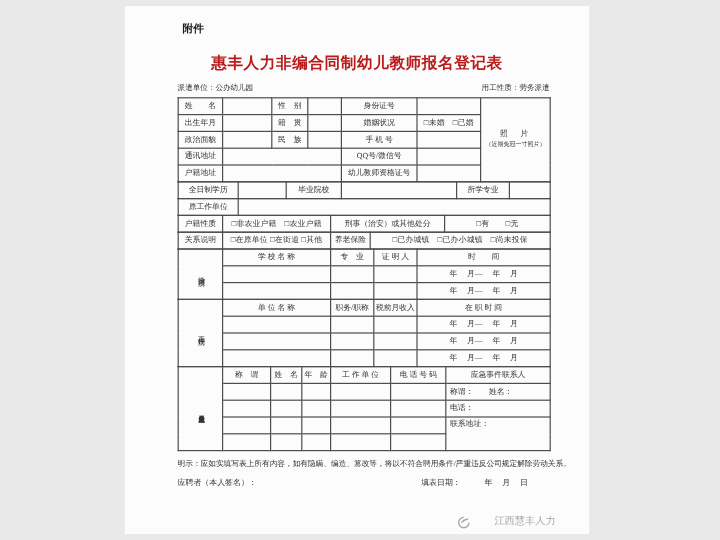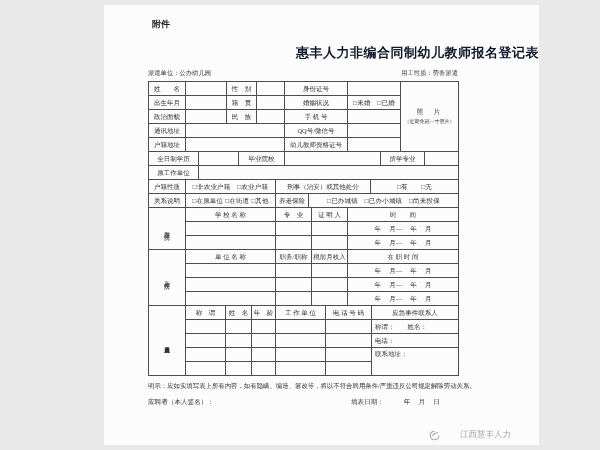--- a/index.html
+++ b/index.html
@@ -3,26 +3,26 @@
 <meta charset="utf-8">
 <style>
   html,body{margin:0;padding:0;}
   body{
     width:600px;height:450px;position:relative;overflow:hidden;
     background:#e9e9e9;
     font-family:"Liberation Serif","DejaVu Serif",serif;
     color:#2b2b2b;
   }
   .page{
-    position:absolute;left:104px;top:5px;width:435px;height:440px;
+    position:absolute;left:104px;top:5px;width:387px;height:440px;
     background:#fcfcfc;
   }
   .attachment{position:absolute;left:48px;top:13px;font-size:9px;font-weight:700;color:#1c1c1c;}
-  .title{position:absolute;left:0;top:39px;width:100%;text-align:right;
-         font-size:13px;font-weight:700;letter-spacing:.5px;color:#0f172a;}
+  .title{position:absolute;left:0;top:39px;width:100%;text-align:center;
+         font-size:13px;font-weight:700;letter-spacing:.5px;color:#b91c1c;}
   .subhead{position:absolute;left:44px;top:64px;width:310px;display:flex;
            justify-content:space-between;font-size:6.3px;color:#333;}
   .tables{position:absolute;left:44px;top:77px;width:312px;}
   table{border-collapse:collapse;table-layout:fixed;width:310px;margin-top:-1px;}
   td{
     border:1px solid #4d4d4d;height:13px;padding:0 1px;
     font-size:6.5px;line-height:1.15;text-align:center;vertical-align:middle;
     color:#333;white-space:nowrap;overflow:hidden;
   }
   td.opts{letter-spacing:.2px;}

